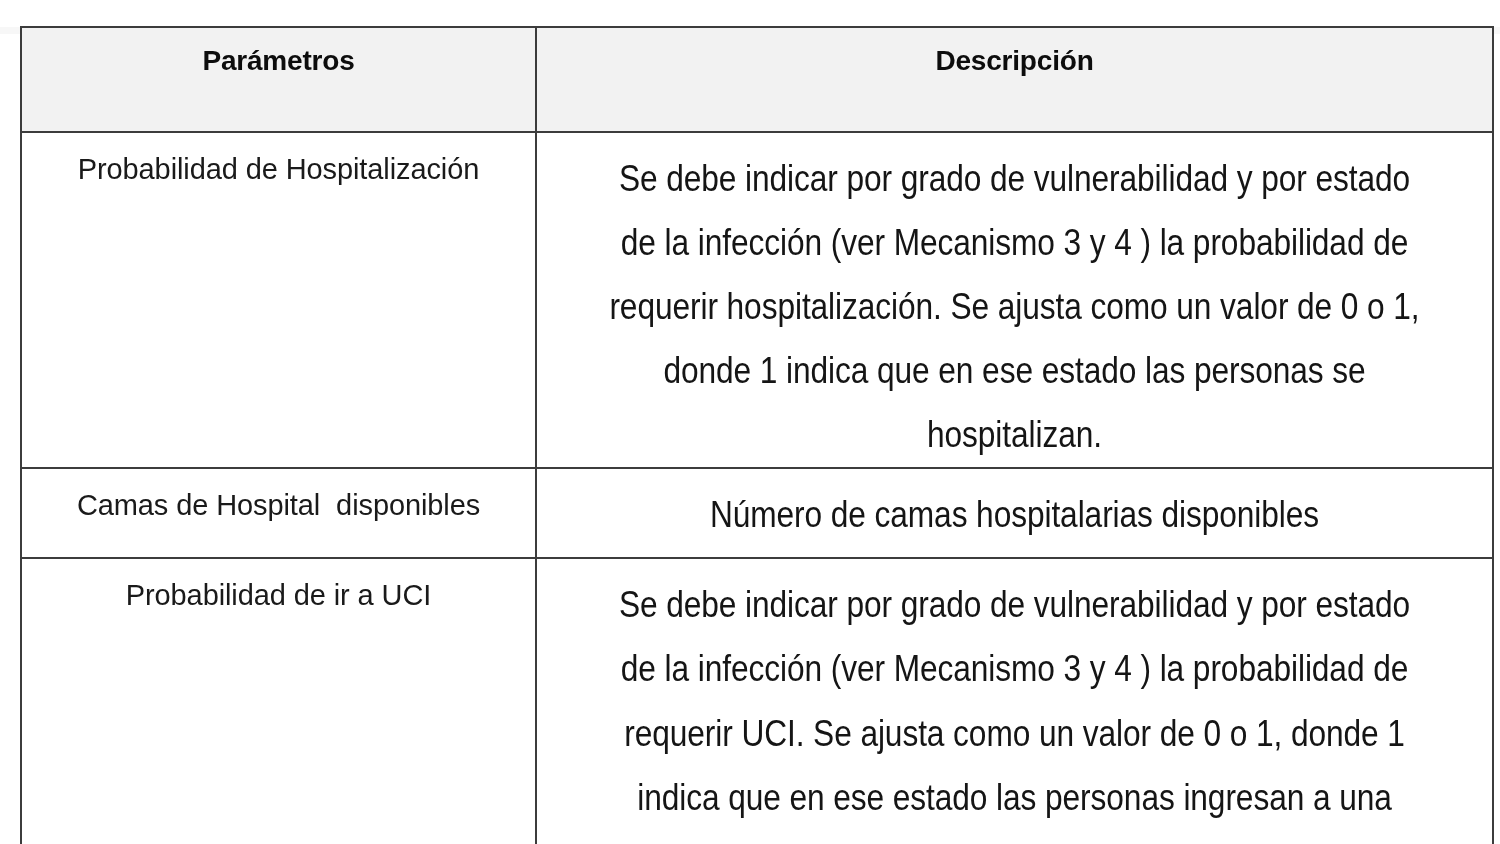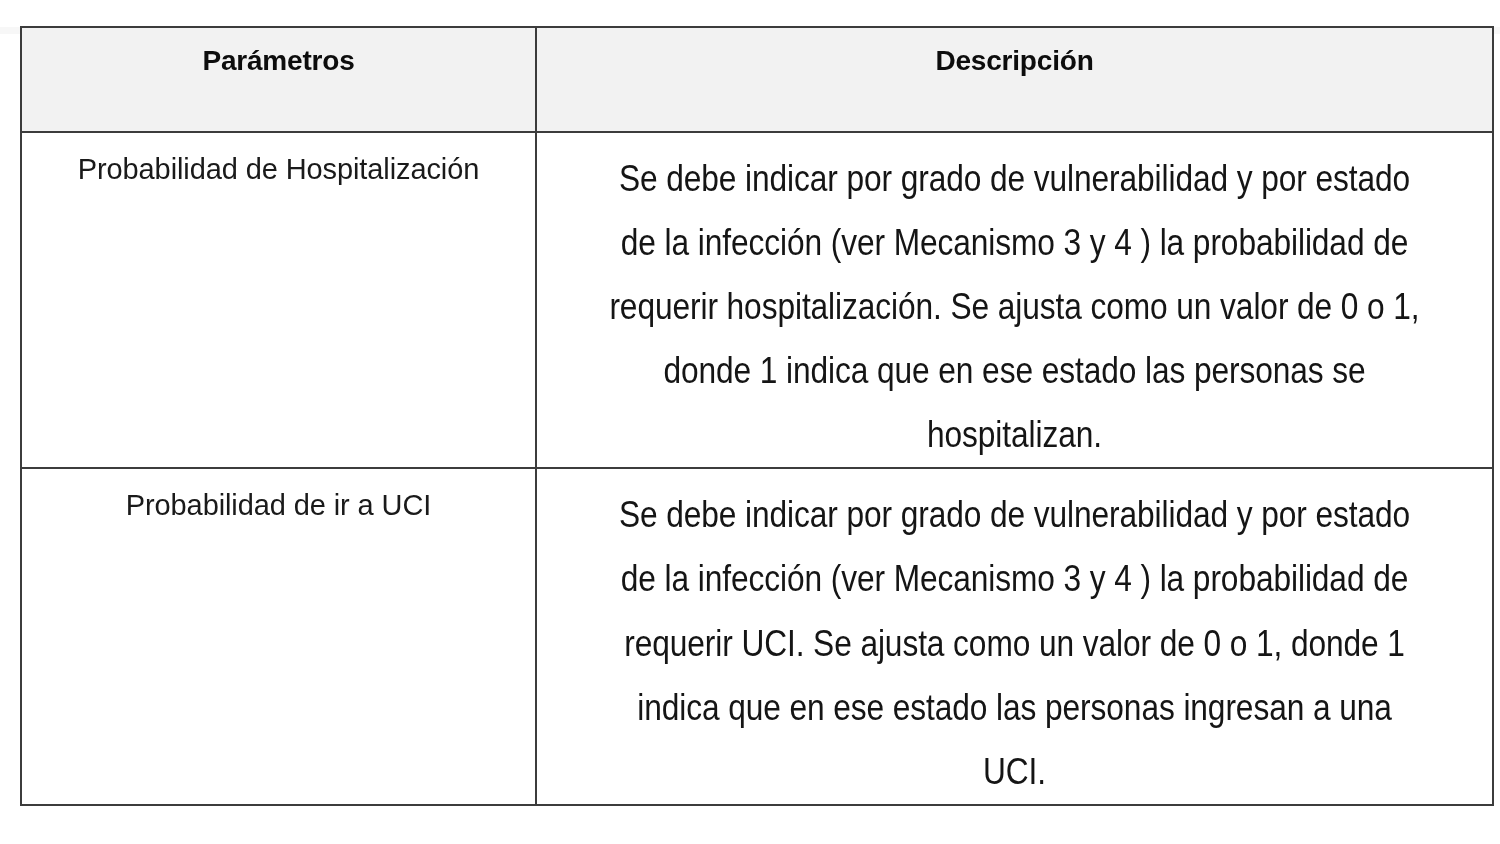--- a/index.html
+++ b/index.html
@@ -139,20 +139,28 @@
 
         <tr class="r1">
           <td class="param-cell">
             <span class="lbl">Probabilidad de Hospitalización</span>
           </td>
           <td class="desc-cell">
             <span class="txt">Se debe indicar por grado de vulnerabilidad y por estado de la infección (ver Mecanismo 3 y 4 ) la probabilidad de requerir hospitalización. Se ajusta como un valor de 0 o 1, donde 1 indica que en ese estado las personas se hospitalizan.</span>
           </td>
         </tr>
 
+        <tr class="r2">
+          <td class="param-cell">
+            <span class="lbl">Camas de Hospital  disponibles</span>
+          </td>
+          <td class="desc-cell">
+            <span class="txt">Número de camas hospitalarias disponibles</span>
+          </td>
+        </tr>
 
         <tr class="r3">
           <td class="param-cell">
             <span class="lbl">Probabilidad de ir a UCI</span>
           </td>
           <td class="desc-cell">
             <span class="txt">Se debe indicar por grado de vulnerabilidad y por estado de la infección (ver Mecanismo 3 y 4 ) la probabilidad de requerir UCI. Se ajusta como un valor de 0 o 1, donde 1 indica que en ese estado las personas ingresan a una UCI.</span>
           </td>
         </tr>
 

